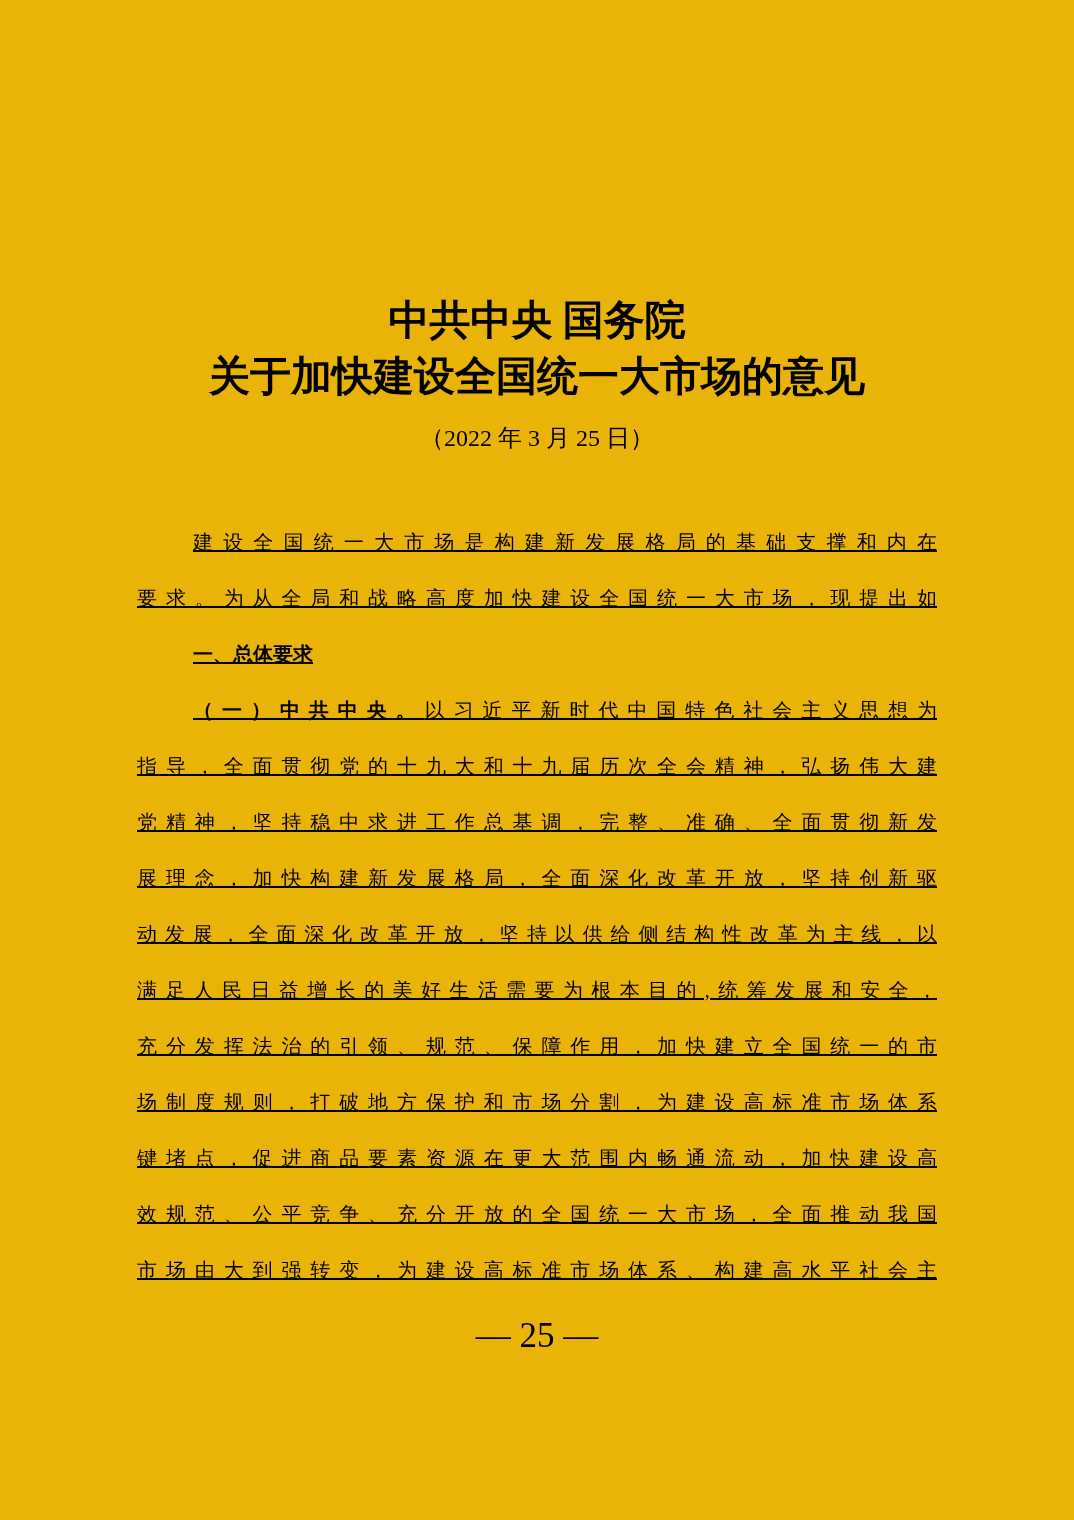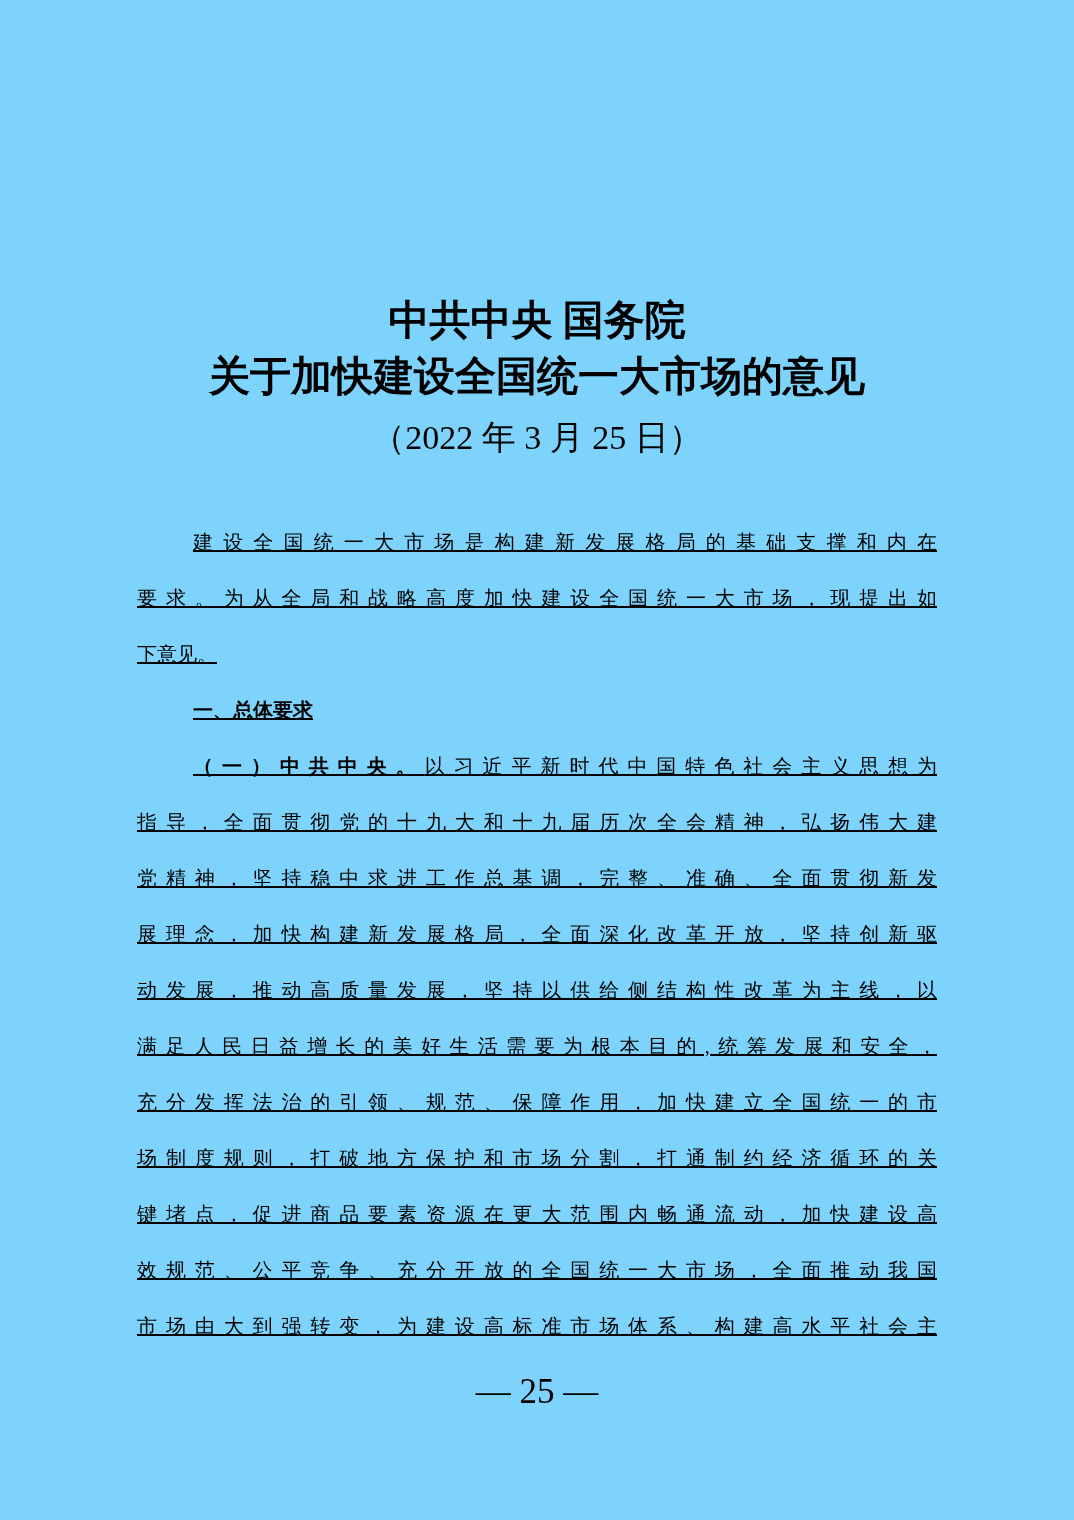--- a/index.html
+++ b/index.html
@@ -2,40 +2,40 @@
 <html><head>
 <meta charset="utf-8">
 <style>
   * { margin: 0; padding: 0; box-sizing: border-box; }
   html, body { background: #e8e8e8; }
   .page {
     position: relative;
     width: 1074px;
     height: 1520px;
     margin: 0 auto;
-    background: #7dd3fc;
+    background: #eab308;
     color: #000000;
     overflow: hidden;
     font-family: "Liberation Serif", "DejaVu Serif", serif;
   }
   .content {
     width: 800px;
     margin: 0 auto;
     padding-top: 292px;
   }
   .title-line {
     text-align: center;
     font-weight: bold;
     font-size: 41px;
     line-height: 56px;
     font-family: "Liberation Serif", "DejaVu Serif", serif;
   }
   .date-line {
     text-align: center;
-    font-size: 34px;
+    font-size: 24px;
     line-height: 36px;
     margin-top: 16px;
     font-weight: normal;
   }
   .doc-body {
     margin-top: 58px;
     font-size: 20px;
     text-decoration: underline;
   }
   .line {
@@ -66,29 +66,28 @@
 <body>
 
 <div class="page">
   <div class="content">
     <div class="title-line">中共中央 国务院</div>
     <div class="title-line">关于加快建设全国统一大市场的意见</div>
     <div class="date-line">（2022 年 3 月 25 日）</div>
     <div class="doc-body">
         <div class="line body justify indent">建设全国统一大市场是构建新发展格局的基础支撑和内在</div>
         <div class="line body justify">要求。为从全局和战略高度加快建设全国统一大市场，现提出如</div>
-        <div class="line body">下意见。</div>
         <div class="line section-heading indent">一、总体要求</div>
         <div class="line body justify indent"><span class="lead">（一）中共中央。</span>以习近平新时代中国特色社会主义思想为</div>
         <div class="line body justify">指导，全面贯彻党的十九大和十九届历次全会精神，弘扬伟大建</div>
         <div class="line body justify">党精神，坚持稳中求进工作总基调，完整、准确、全面贯彻新发</div>
         <div class="line body justify">展理念，加快构建新发展格局，全面深化改革开放，坚持创新驱</div>
-        <div class="line body justify">动发展，推动高质量发展，坚持以供给侧结构性改革为主线，以</div>
+        <div class="line body justify">动发展，全面深化改革开放，坚持以供给侧结构性改革为主线，以</div>
         <div class="line body justify">满足人民日益增长的美好生活需要为根本目的,统筹发展和安全，</div>
         <div class="line body justify">充分发挥法治的引领、规范、保障作用，加快建立全国统一的市</div>
-        <div class="line body justify">场制度规则，打破地方保护和市场分割，打通制约经济循环的关</div>
+        <div class="line body justify">场制度规则，打破地方保护和市场分割，为建设高标准市场体系</div>
         <div class="line body justify">键堵点，促进商品要素资源在更大范围内畅通流动，加快建设高</div>
         <div class="line body justify">效规范、公平竞争、充分开放的全国统一大市场，全面推动我国</div>
         <div class="line body justify">市场由大到强转变，为建设高标准市场体系、构建高水平社会主</div>
       </div>
     <div class="page-footer">— 25 —</div>
   </div>
 </div>
 
 </body></html>

